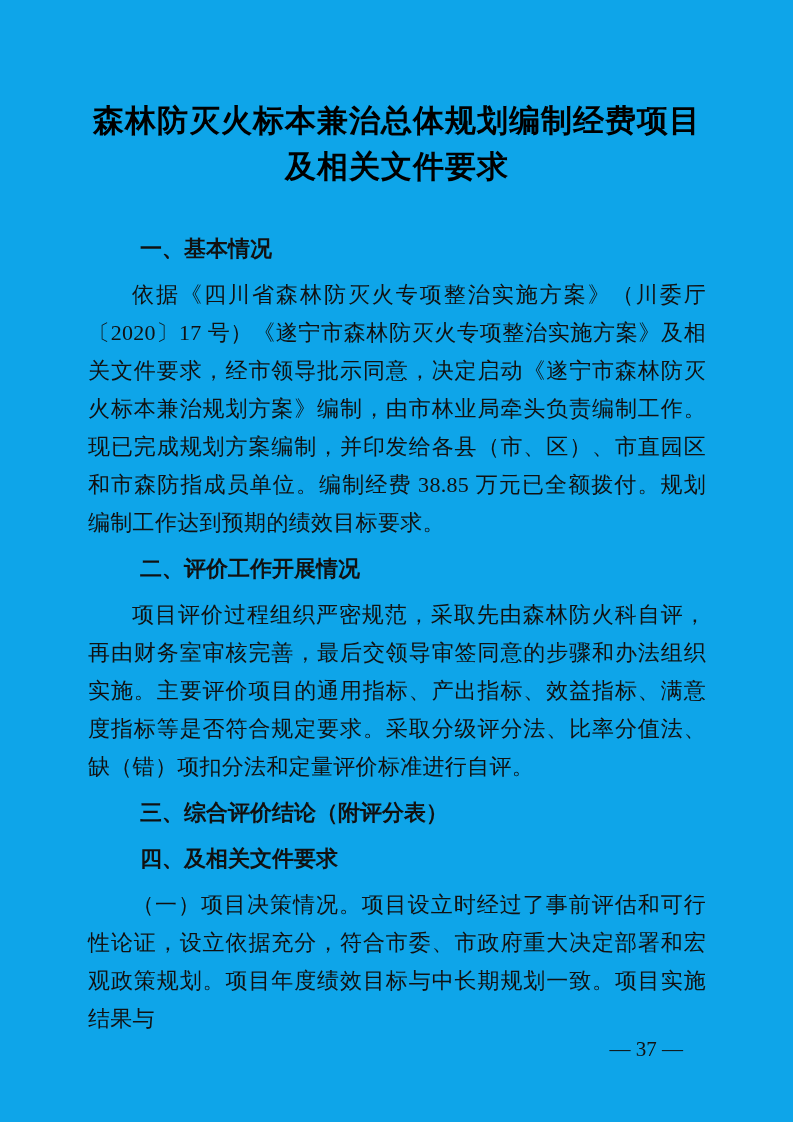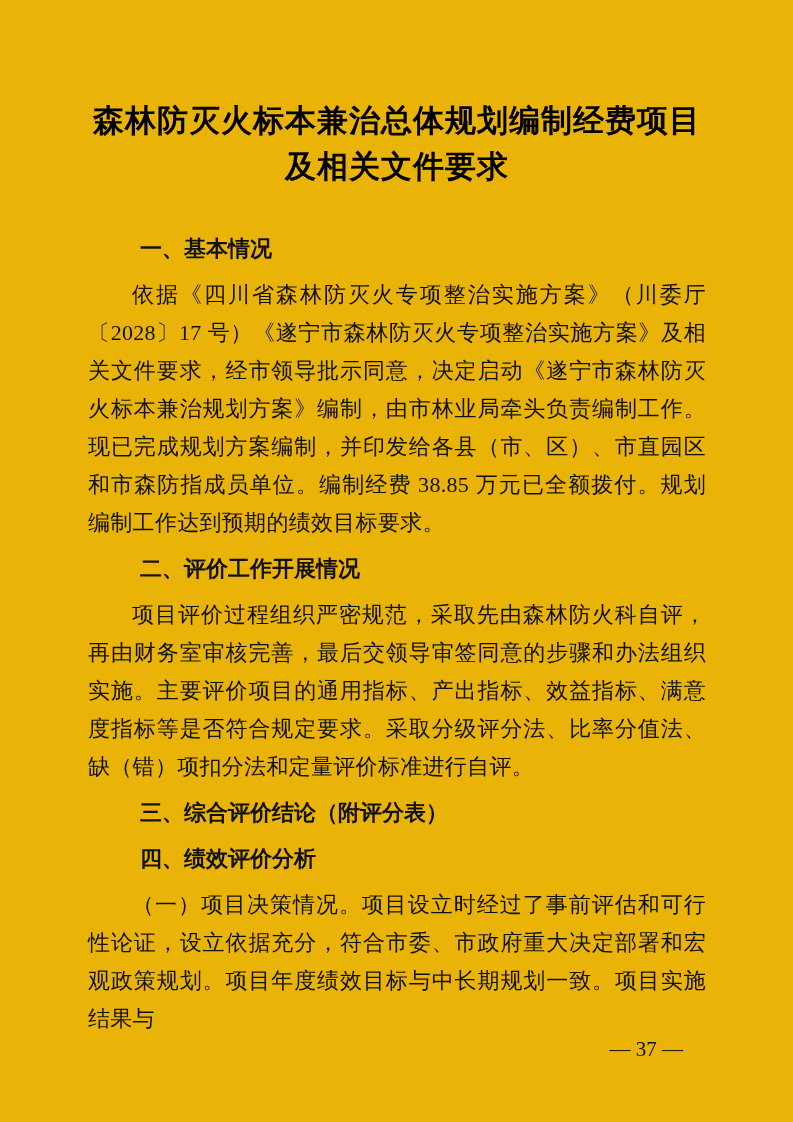--- a/index.html
+++ b/index.html
@@ -5,21 +5,21 @@
   * { box-sizing: border-box; }
   html, body {
     margin: 0;
     padding: 0;
     background: #ffffff;
   }
   .page {
     position: relative;
     width: 793px;
     height: 1122px;
-    background: #eab308;
+    background: #0ea5e9;
     color: #000000;
     font-family: "Liberation Serif", "DejaVu Serif", serif;
     overflow: hidden;
   }
   .content {
     position: absolute;
     left: 88px;
     top: 98px;
     width: 618px;
   }
@@ -63,26 +63,26 @@
 </style>
 </head>
 <body>
 
 <div class="page">
   <div class="content">
 
     <h1 class="doc-title"><span>森林防灭火标本兼治总体规划编制经费项目</span><br><span>及相关文件要求</span></h1>
 
     <h2 class="sec-heading">一、基本情况</h2>
-    <p class="body-para">依据《四川省森林防灭火专项整治实施方案》（川委厅〔2028〕17 号）《遂宁市森林防灭火专项整治实施方案》及相关文件要求，经市领导批示同意，决定启动《遂宁市森林防灭火标本兼治规划方案》编制，由市林业局牵头负责编制工作。现已完成规划方案编制，并印发给各县（市、区）、市直园区和市森防指成员单位。编制经费 38.85 万元已全额拨付。规划编制工作达到预期的绩效目标要求。</p>
+    <p class="body-para">依据《四川省森林防灭火专项整治实施方案》（川委厅〔2020〕17 号）《遂宁市森林防灭火专项整治实施方案》及相关文件要求，经市领导批示同意，决定启动《遂宁市森林防灭火标本兼治规划方案》编制，由市林业局牵头负责编制工作。现已完成规划方案编制，并印发给各县（市、区）、市直园区和市森防指成员单位。编制经费 38.85 万元已全额拨付。规划编制工作达到预期的绩效目标要求。</p>
 
     <h2 class="sec-heading">二、评价工作开展情况</h2>
     <p class="body-para">项目评价过程组织严密规范，采取先由森林防火科自评，再由财务室审核完善，最后交领导审签同意的步骤和办法组织实施。主要评价项目的通用指标、产出指标、效益指标、满意度指标等是否符合规定要求。采取分级评分法、比率分值法、缺（错）项扣分法和定量评价标准进行自评。</p>
 
     <h2 class="sec-heading">三、综合评价结论（附评分表）</h2>
 
-    <h2 class="sec-heading">四、绩效评价分析</h2>
+    <h2 class="sec-heading">四、及相关文件要求</h2>
     <p class="body-para">（一）项目决策情况。项目设立时经过了事前评估和可行性论证，设立依据充分，符合市委、市政府重大决定部署和宏观政策规划。项目年度绩效目标与中长期规划一致。项目实施结果与</p>
 
   </div>
 
   <div class="page-number">— 37 —</div>
 </div>
 
 </body></html>

